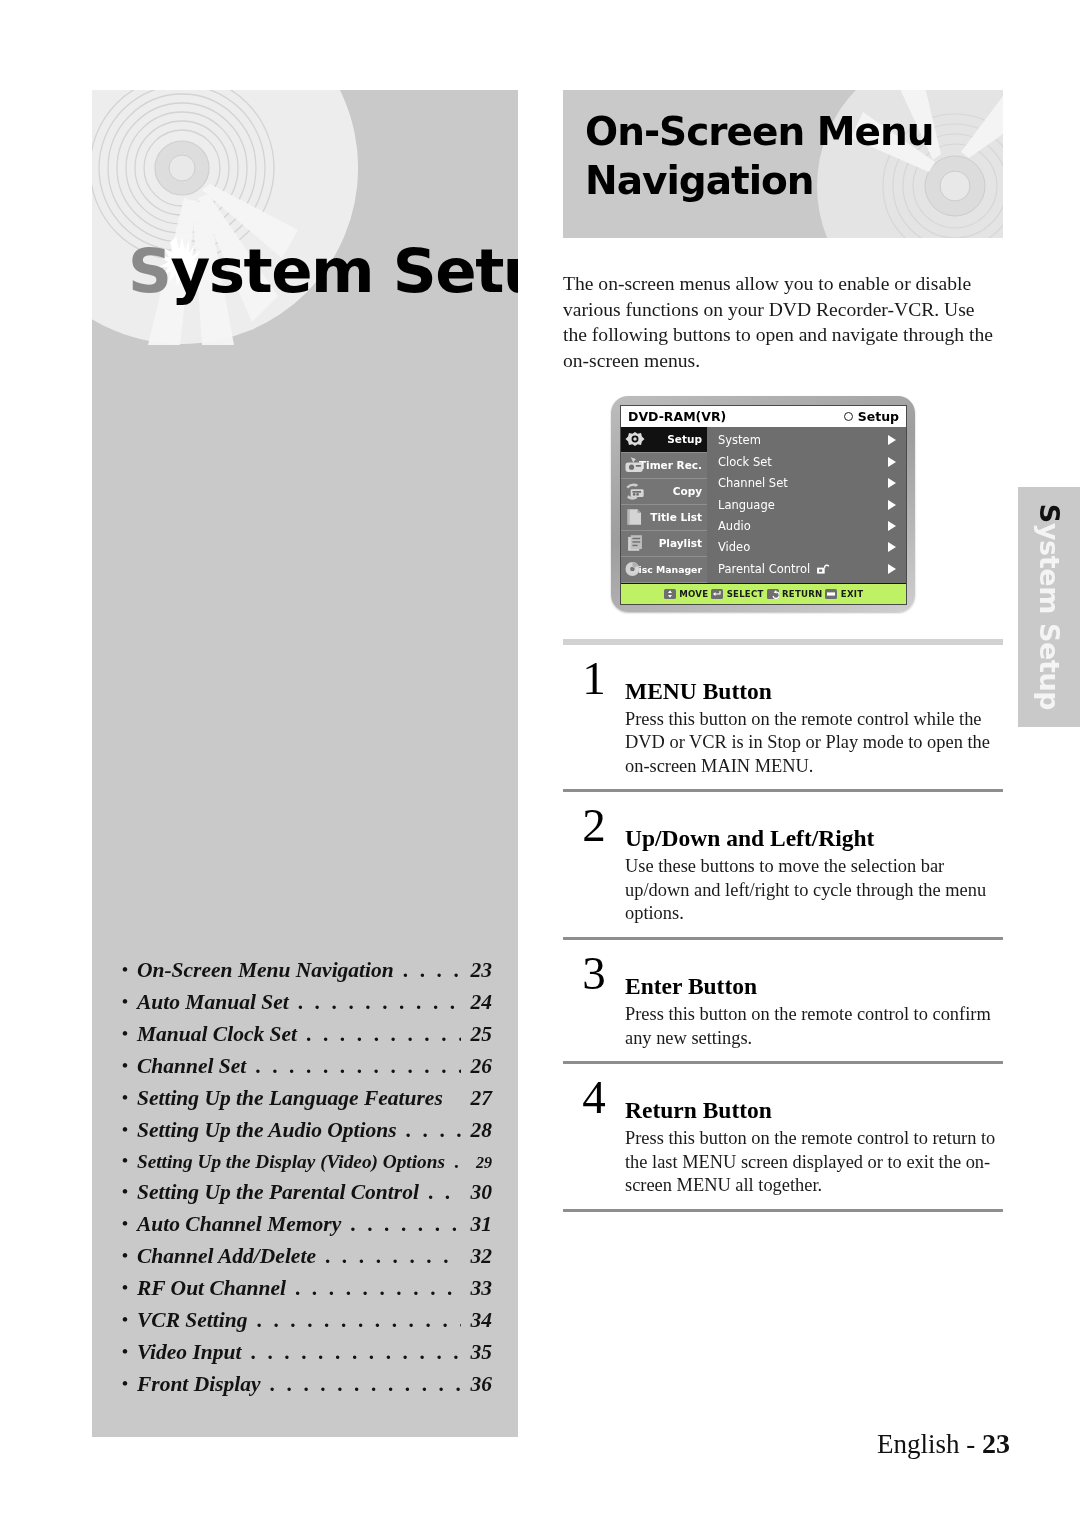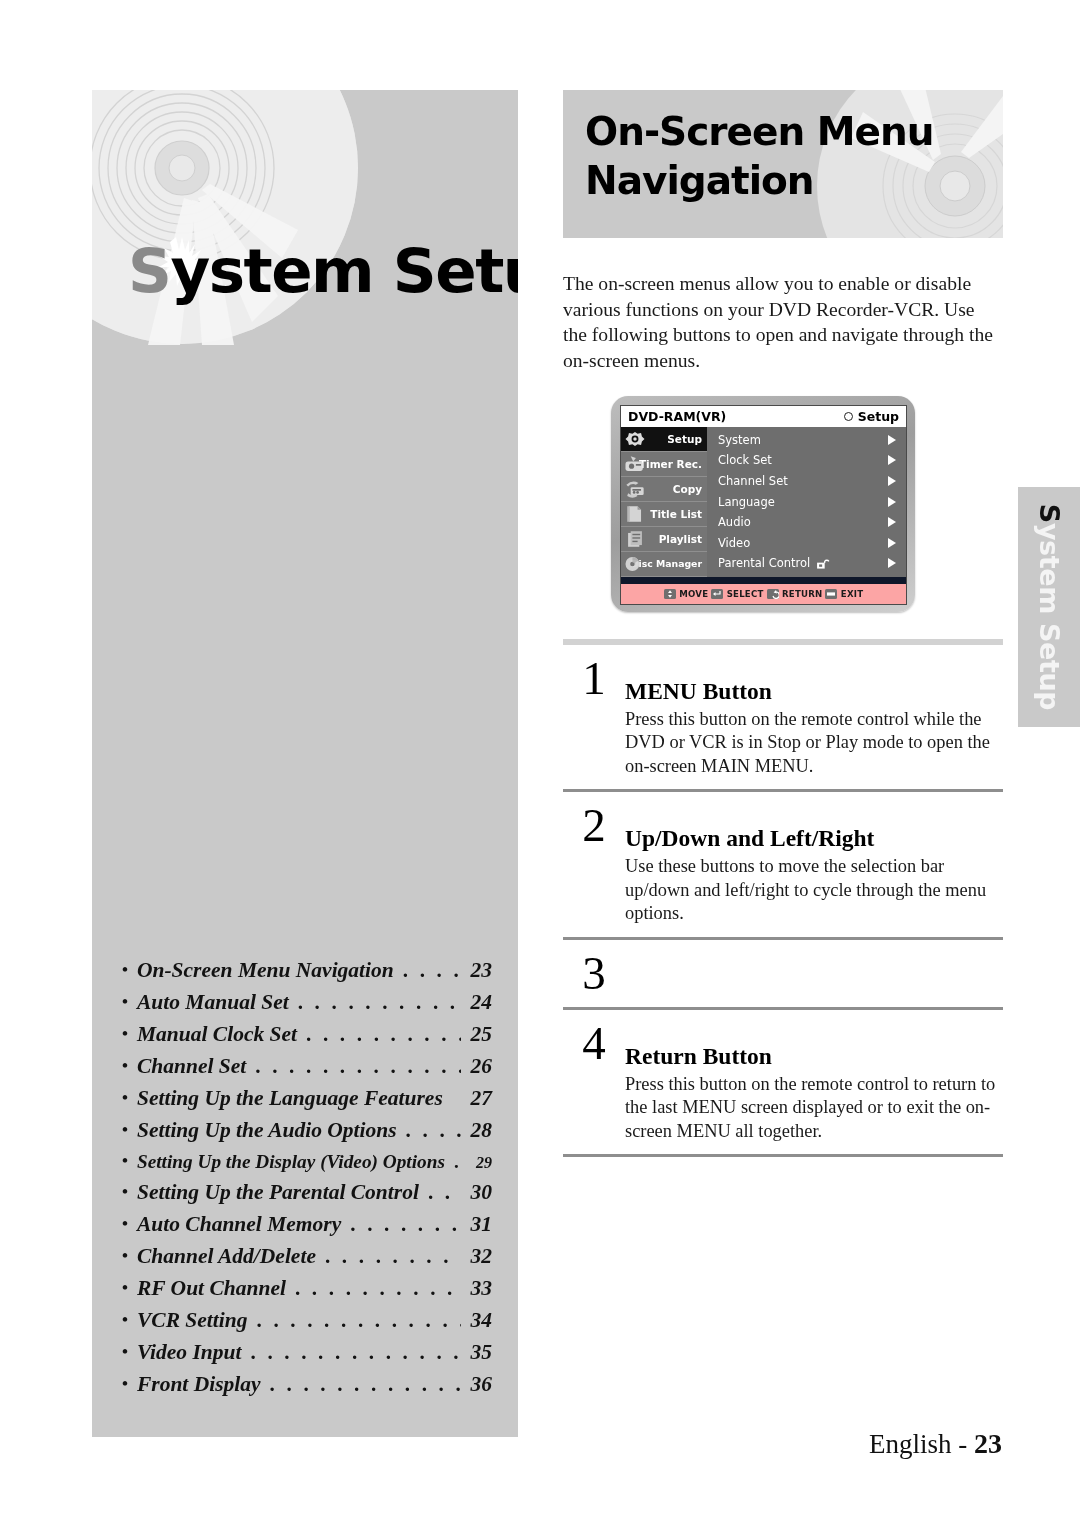--- a/index.html
+++ b/index.html
@@ -255,26 +255,26 @@
     width: 0; height: 0;
     border-left: 8px solid #ffffff;
     border-top: 5.5px solid transparent;
     border-bottom: 5.5px solid transparent;
   }
   .lock-glyph { display: inline-block; width: 14px; height: 11px; }
 
   #osd-footer {
     height: 20px;
     flex: 0 0 auto;
-    background: #fca5a5;
+    background: #bef264;
     display: flex;
     align-items: center;
     justify-content: center;
     gap: 3px;
-    border-top: 7px solid #0f172a;
+    border-top: 1px solid #0f172a;
   }
   .osd-fbtn {
     display: flex;
     align-items: center;
     gap: 3.5px;
     font-size: 8.6px;
     font-weight: bold;
     color: #1b1b1b;
     letter-spacing: 0.2px;
   }
@@ -346,21 +346,21 @@
     font-weight: bold;
     font-size: 27px;
     letter-spacing: -0.4px;
     color: #f4f4f4;
   }
   #side-tab-text .dark-s { color: #111111; }
 
   
   #page-footer {
     position: absolute;
-    right: 78px;
+    right: 70px;
     top: 1428px;
     font-size: 27px;
     color: #111111;
     white-space: nowrap;
   }
   #page-footer .pg {
     font-weight: bold;
     font-size: 28px;
   }
 </style>
@@ -708,20 +708,24 @@
       <div class="step-body">
         <div class="step-head">Up/Down and Left/Right</div>
         <div class="step-text">Use these buttons to move the selection bar up/down and left/right to cycle through the menu options.</div>
       </div>
     </div>
 
     <div class="rule-thin"></div>
 
     <div class="step">
       <div class="step-num">3</div>
+      <div class="step-body">
+        <div class="step-head">Enter  Button</div>
+        <div class="step-text">Press this button on the remote control to confirm any new settings.</div>
+      </div>
     </div>
 
     <div class="rule-thin"></div>
 
     <div class="step">
       <div class="step-num">4</div>
       <div class="step-body">
         <div class="step-head">Return  Button</div>
         <div class="step-text">Press this button on the remote control to return to the last MENU screen displayed or to exit the on-screen MENU all together.</div>
       </div>

